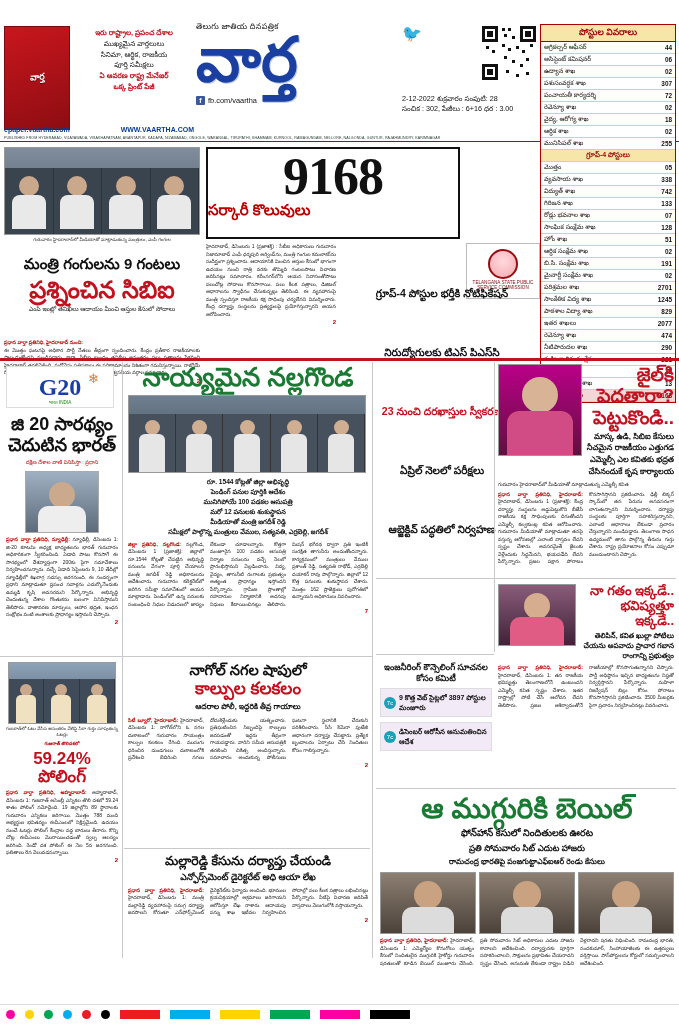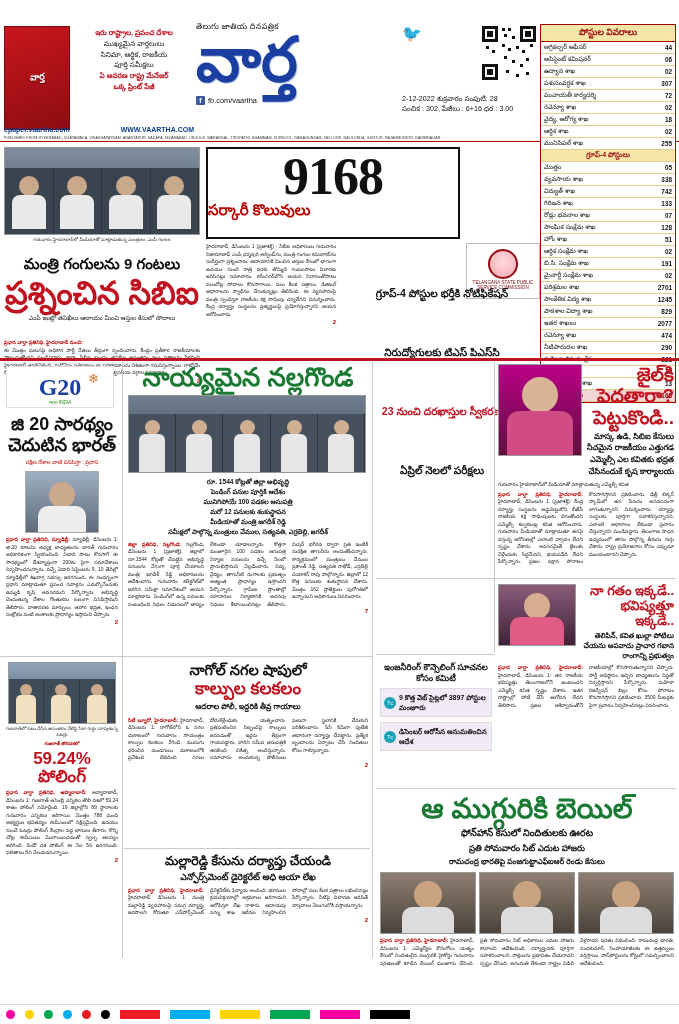--- a/index.html
+++ b/index.html
@@ -108,21 +108,21 @@
   }
   .tspsc-logo .circ {
     width:30px; height:30px; border-radius:50%; border:2px solid #9a0b12; margin:3px auto 1px;
     background:radial-gradient(circle at 50% 40%, #ffd9dd, #f2aab2);
   }
 
   .h-manthri {
     position:absolute; left:4px; top:112px; width:196px; text-align:center;
   }
   .h-manthri .l1 { font-size:15px; font-weight:bold; color:#111; }
-  .h-manthri .l2 { font-size:32px; font-weight:bold; color:#c1121f; line-height:1.05; margin-top:1px; }
+  .h-manthri .l2 { font-size:24px; font-weight:bold; color:#c1121f; line-height:1.05; margin-top:1px; }
   .h-manthri .l3 { font-size:6.2px; color:#222; margin-top:3px; line-height:1.45; }
   .col-body {
     position:absolute; font-size:5px; line-height:1.5; color:#222; text-align:justify;
   }
   .cont { color:#b00; font-weight:bold; font-size:6px; text-align:right; }
 
   .g4box { position:absolute; left:344px; top:100px; width:196px; }
   .g4box .g { font-size:10.5px; font-weight:bold; color:#111; text-align:center; margin-bottom:5px;margin-top:44px; }
   .g4box .g.red { color:#c1121f; }
 
@@ -477,20 +477,21 @@
     <div class="col-body" style="left:206px; top:100px; width:130px;">
       <div>హైదరాబాద్, డిసెంబరు 1 (ప్రజాశక్తి) : సీబీఐ అధికారులు గురువారం నిజామాబాద్ ఎంపీ ధర్మపురి అర్వింద్‌ను, మంత్రి గంగుల కమలాకర్‌ను సుదీర్ఘంగా ప్రశ్నించారు. ఆదాయానికి మించిన ఆస్తుల కేసులో భాగంగా ఉదయం నుంచి రాత్రి వరకు తొమ్మిది గంటలపాటు విచారణ జరిపినట్లు సమాచారం. కరీంనగర్‌లోని ఆయన నివాసంతోపాటు పలుచోట్ల సోదాలు కొనసాగాయి. పలు కీలక పత్రాలు, డిజిటల్ ఆధారాలను స్వాధీనం చేసుకున్నట్లు తెలిసింది. ఈ వ్యవహారంపై మంత్రి స్పందిస్తూ రాజకీయ కక్ష సాధింపు చర్యలేనని విమర్శించారు. కేంద్ర దర్యాప్తు సంస్థలను ప్రత్యర్థులపై ప్రయోగిస్తున్నారని ఆయన ఆరోపించారు.</div>
       <div class="cont">2</div>
     </div>
 
     <div class="g4box">
       <div class="g">గ్రూప్-4 పోస్టుల భర్తీకి నోటిఫికేషన్</div>
       <div class="g">నిరుద్యోగులకు టిఎస్ పిఎస్‌సి</div>
       <div class="g red">23 నుంచి దరఖాస్తుల స్వీకరణ</div>
       <div class="g">ఏప్రిల్ నెలలో పరీక్షలు</div>
+      <div class="g">ఆబ్జెక్టివ్ పద్ధతిలో నిర్వహణ</div>
     </div>
   </div>
 
   <div class="hr-thick" style="top:358px;"></div>
 
   <div class="mid">
     <div class="vline" style="left:122px; top:0; height:596px;"></div>
     <div class="vline" style="left:372px; top:0; height:596px;"></div>
     <div class="vline" style="left:494px; top:0; height:290px;"></div>
     <div class="hline" style="left:0; top:294px; width:372px;"></div>

